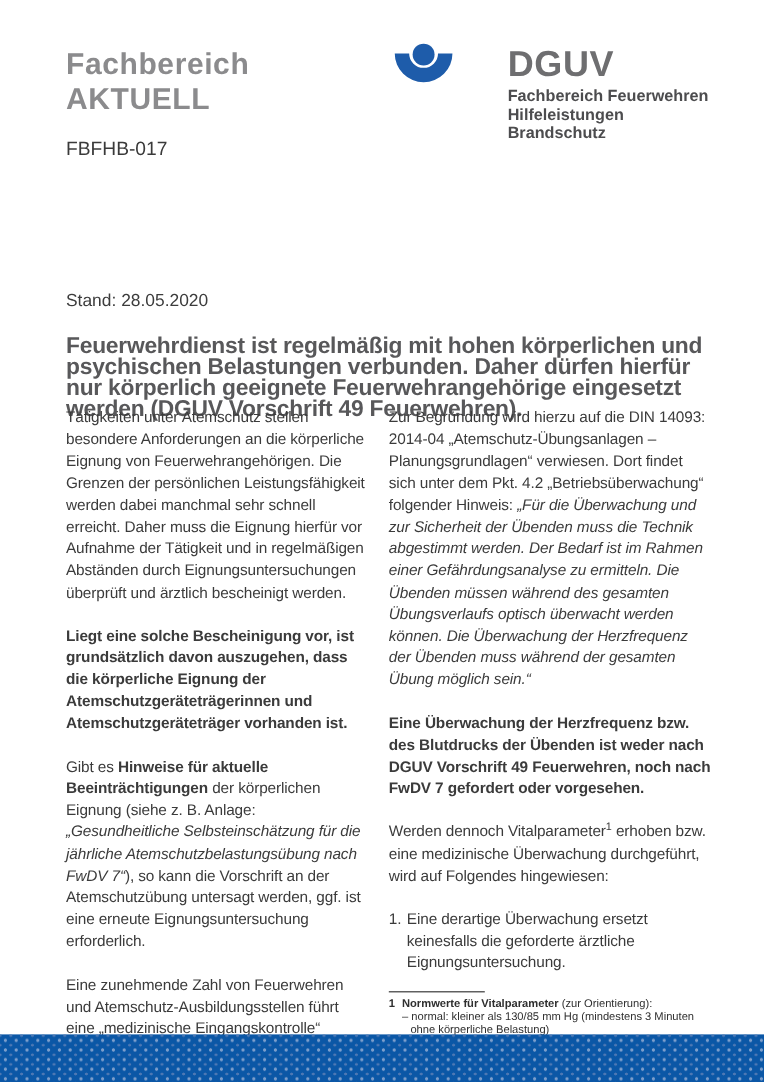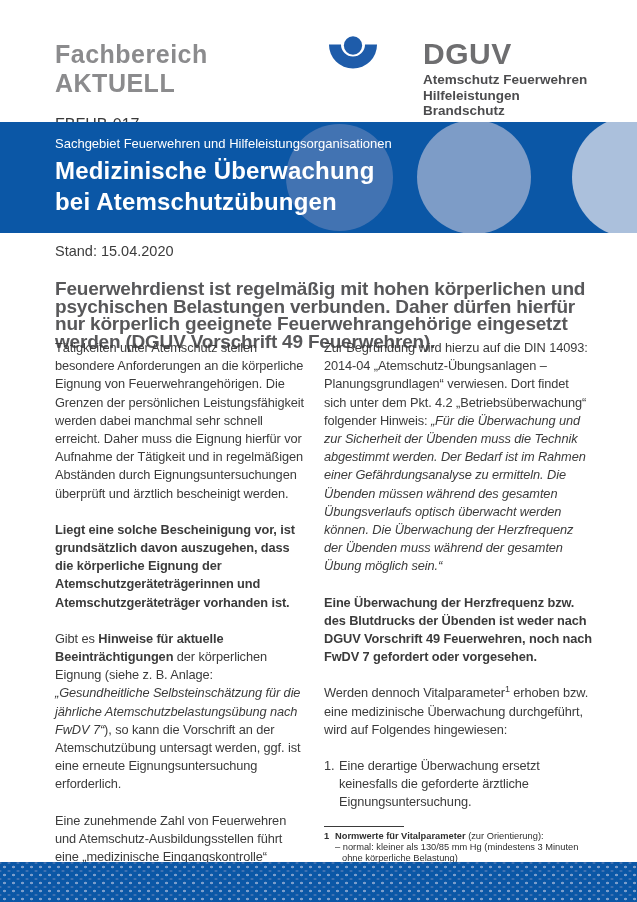--- a/index.html
+++ b/index.html
@@ -111,35 +111,28 @@
     </div>
     <div class="logo">
       <span class="logo-icon">
         <svg width="50" height="48" viewBox="0 0 52 48" aria-hidden="true">
           <circle cx="26" cy="11" r="9.5" fill="#1e5caa"></circle>
           <path d="M1 10 a25 25 0 0 0 50 0 l-12.5 0 a12.5 12.5 0 0 1 -25 0 z" fill="#1e5caa"></path>
         </svg>
       </span>
       <div class="logo-text">
         <div class="logo-brand">DGUV</div>
-        <div class="logo-sub first">Atemschutz Feuerwehren</div>
+        <div class="logo-sub first">Fachbereich Feuerwehren</div>
         <div class="logo-sub">Hilfeleistungen Brandschutz</div>
       </div>
     </div>
   </header>
 
-  <section class="banner">
-    <span class="circle c1"></span>
-    <span class="circle c2"></span>
-    <span class="circle c3"></span>
-    <div class="kicker">Sachgebiet Feuerwehren und Hilfeleistungsorganisationen</div>
-    <h1 class="banner-title"><span>Medizinische Überwachung</span><br><span>bei Atemschutzübungen</span></h1>
-  </section>
 
-  <div class="date-line">Stand: 15.04.2020</div>
+  <div class="date-line">Stand: 28.05.2020</div>
 
   <p class="intro">Feuerwehrdienst ist regelmäßig mit hohen körperlichen und psychischen Belastungen verbunden. Daher dürfen hierfür nur körperlich geeignete Feuerwehrangehörige eingesetzt werden (DGUV Vorschrift 49 Feuerwehren).</p>
 
   <div class="columns">
 
     <div class="col-left">
       <p>Tätigkeiten unter Atemschutz stellen besondere Anforderungen an die körperliche Eignung von Feuerwehrangehörigen. Die Grenzen der persönlichen Leistungsfähigkeit werden dabei manchmal sehr schnell erreicht. Daher muss die Eignung hierfür vor Aufnahme der Tätigkeit und in regelmäßigen Abständen durch Eignungsuntersuchungen überprüft und ärztlich bescheinigt werden.</p>
       <p class="p-bold">Liegt eine solche Bescheinigung vor, ist grundsätzlich davon auszugehen, dass die körperliche Eignung der Atemschutzgeräteträgerinnen und Atemschutzgeräteträger vorhanden ist.</p>
       <p><span>Gibt es </span><b>Hinweise für aktuelle Beeinträchtigungen</b><span> der körperlichen Eignung (siehe z. B. Anlage: </span><i>„Gesundheitliche Selbsteinschätzung für die jährliche Atemschutzbelastungsübung nach FwDV 7“</i><span>), so kann die Vorschrift an der Atemschutzübung untersagt werden, ggf. ist eine erneute Eignungsuntersuchung erforderlich.</span></p>
       <p>Eine zunehmende Zahl von Feuerwehren und Atemschutz-Ausbildungsstellen führt eine „medizinische Eingangskontrolle“ durch, wie z. B. eine Befragung nach dem momentanen Gesundheitszustand und der aktuellen körperlichen Verfassung (Infekt, zurückliegende Erkrankungen, etc.). Teilweise werden Vitalparameter der Atemschutzgeräteträgerinnen und Atemschutzgeräteträger, wie Blutdruck oder Herzfrequenz vor oder während der Atemschutzübung (ggf. telemetrisch) überwacht.</p>

